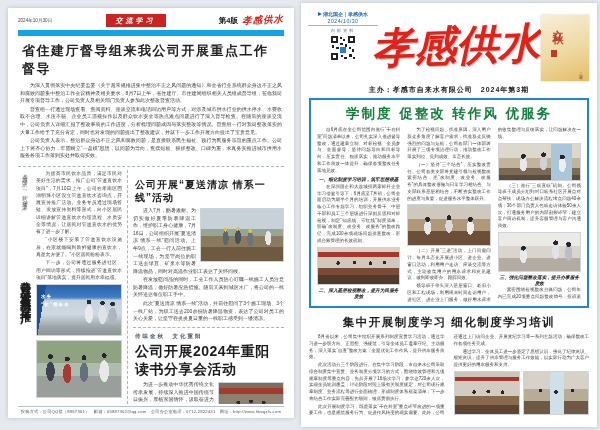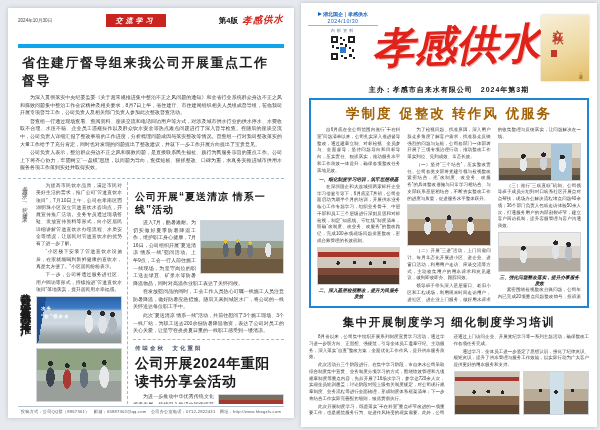--- a/index.html
+++ b/index.html
@@ -3,21 +3,21 @@
 <meta charset="utf-8">
 <style>
   html,body{margin:0;padding:0;}
   body{width:600px;height:430px;background:#e6e9ee;position:relative;overflow:hidden;
        font-family:"Liberation Sans",sans-serif;color:#333;}
   .page{position:absolute;background:#fff;box-shadow:0 0 4px rgba(60,70,90,.25);}
   
   #left-page{left:8px;top:8px;width:286px;height:410px;padding:5px 10px 4px 10px;box-sizing:border-box;
              display:flex;flex-direction:column;}
   .lp-header{display:flex;align-items:center;justify-content:space-between;height:15px;
-             border-bottom:4px solid #0ea5e9;padding-bottom:16px;}
+             border-bottom:6px solid #0ea5e9;padding-bottom:2px;}
   .lp-date{font-size:4.6px;color:#444;}
   .lp-section{background:#c9241f;color:#fff;font-size:7px;font-weight:bold;font-style:italic;
               padding:1.5px 10px;letter-spacing:3px;}
   .lp-right{display:flex;align-items:center;gap:4px;}
   .lp-edition{font-size:7.5px;font-weight:bold;color:#111;}
   .script-logo{color:#d3281e;font-family:"DejaVu Serif",serif;font-style:italic;font-weight:bold;
                font-size:9.5px;transform:rotate(-3deg);letter-spacing:1px;}
   .a1{padding:3px 2px 2px 2px;}
   .a1-title{font-size:13px;font-weight:bold;text-align:left;letter-spacing:1.5px;color:#222;
             margin:3px 0 4px 2px;}
@@ -93,21 +93,21 @@
     background:linear-gradient(160deg,#f8efda 0,#eed9a2 55%,#e3bd66 100%);
     box-shadow:0 0 2px rgba(150,120,40,.4);}
   .season-word{position:absolute;left:8px;top:6px;writing-mode:vertical-rl;color:#c03a28;
     font-family:"DejaVu Serif",serif;font-weight:bold;font-size:11px;letter-spacing:3px;}
   .season-seal{position:absolute;left:10px;bottom:24px;width:6px;height:7px;background:#c03a28;}
   .season-cap{position:absolute;right:6px;bottom:6px;writing-mode:vertical-rl;font-size:3.5px;color:#9a6a20;letter-spacing:1px;}
   .publisher{position:absolute;left:0;top:82px;width:100%;text-align:center;font-size:7px;
     font-weight:bold;color:#1a1a1a;letter-spacing:1px;}
   .mainbox{position:absolute;left:8px;right:8px;top:95px;height:210px;border:2.5px solid #1d86d6;
     padding:4px 6px;box-sizing:border-box;overflow:hidden;}
-  .headline{color:#a16207;font-weight:bold;font-size:13.5px;text-align:center;letter-spacing:2px;
+  .headline{color:#15803d;font-weight:bold;font-size:13.5px;text-align:center;letter-spacing:2px;
     margin:1px 0 4px 0;font-family:"DejaVu Serif",serif;}
   .cols3{column-count:3;column-gap:7px;height:178px;overflow:hidden;}
   .cols3 p.body,.cols2 p.body{font-size:4.5px;line-height:1.5;}
   .sub{font-size:4.7px;font-weight:bold;font-style:italic;color:#222;margin:2px 0 1.5px 0;
        text-align:center;break-inside:avoid;}
   .ph-officeA{width:100%;height:38px;margin:2px 0;background:
     radial-gradient(4px 4px at 30% 34%,#26262a 0 60%,transparent 61%),
     radial-gradient(6px 12px at 30% 56%,#e7e8ea 0 60%,transparent 61%),
     radial-gradient(4px 4px at 55% 30%,#26262a 0 60%,transparent 61%),
     radial-gradient(6px 12px at 55% 52%,#cfd2d6 0 60%,transparent 61%),

